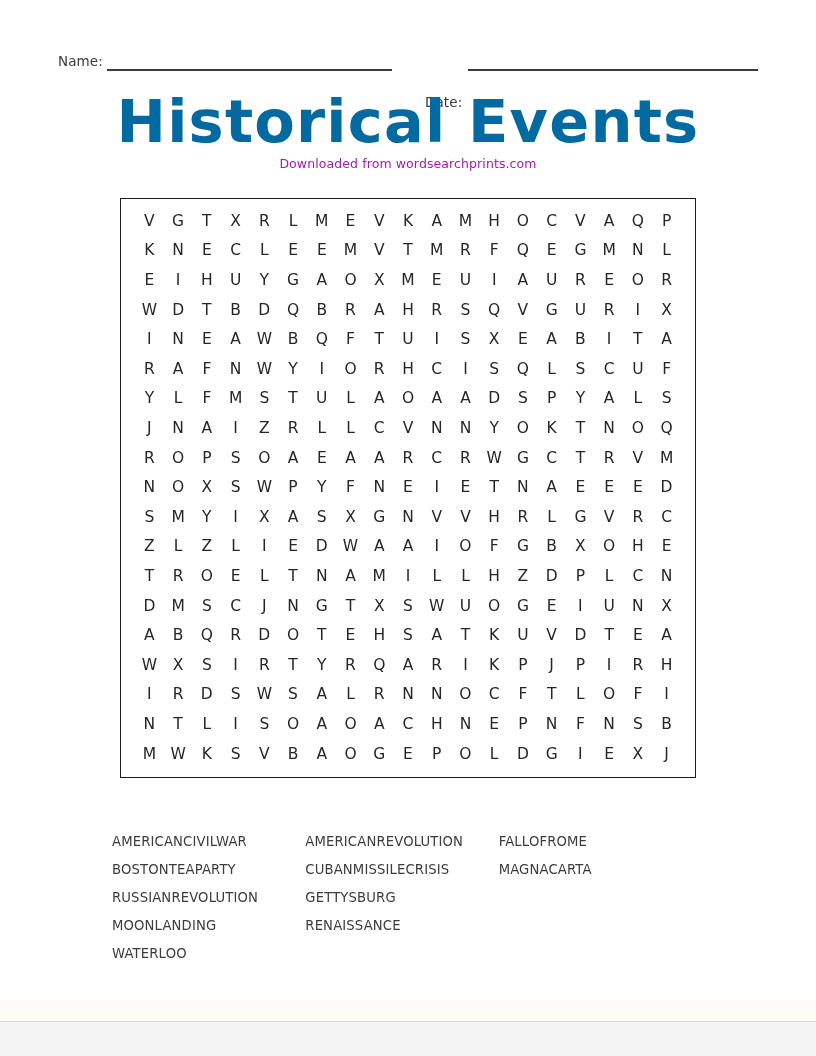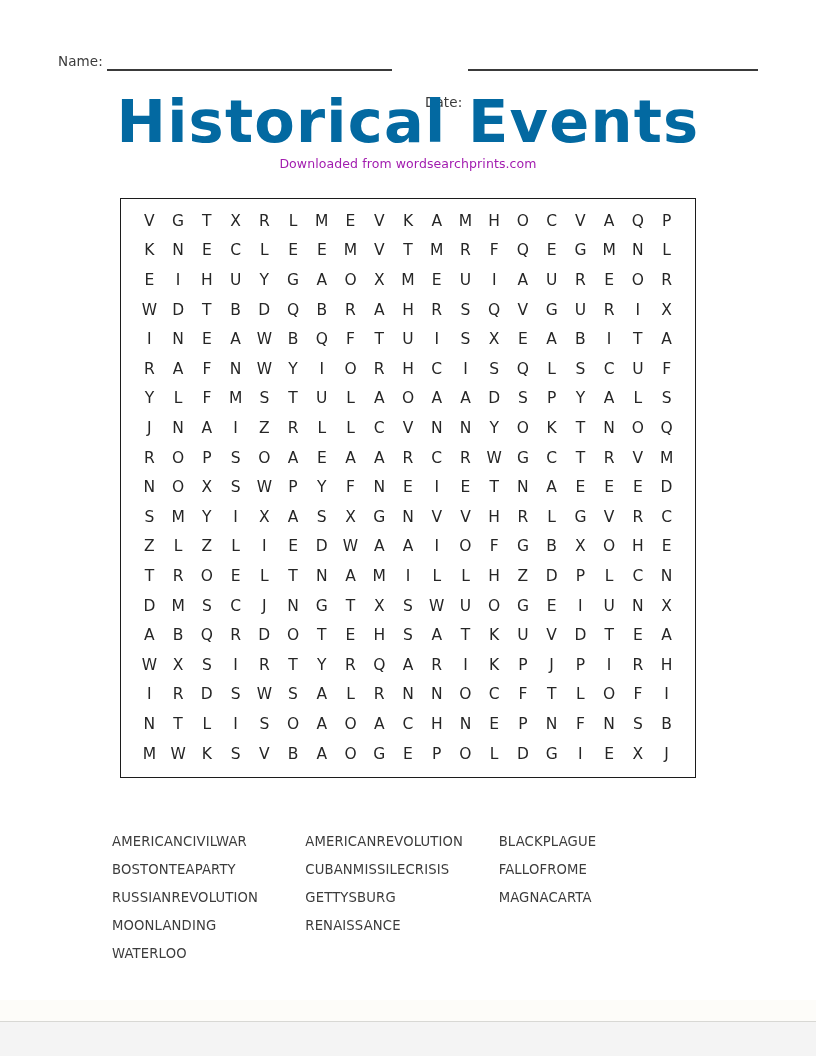--- a/index.html
+++ b/index.html
@@ -581,20 +581,19 @@
         <div class="word">MOONLANDING</div>
         <div class="word">WATERLOO</div>
       </div>
       <div class="word-col">
         <div class="word">AMERICANREVOLUTION</div>
         <div class="word">CUBANMISSILECRISIS</div>
         <div class="word">GETTYSBURG</div>
         <div class="word">RENAISSANCE</div>
       </div>
       <div class="word-col">
-        <div class="word">BLACKPLAGUE</div>
         <div class="word">FALLOFROME</div>
         <div class="word">MAGNACARTA</div>
       </div>
     </div>
 
   <div class="page-edge"></div>
 </div>
 
 </body></html>

